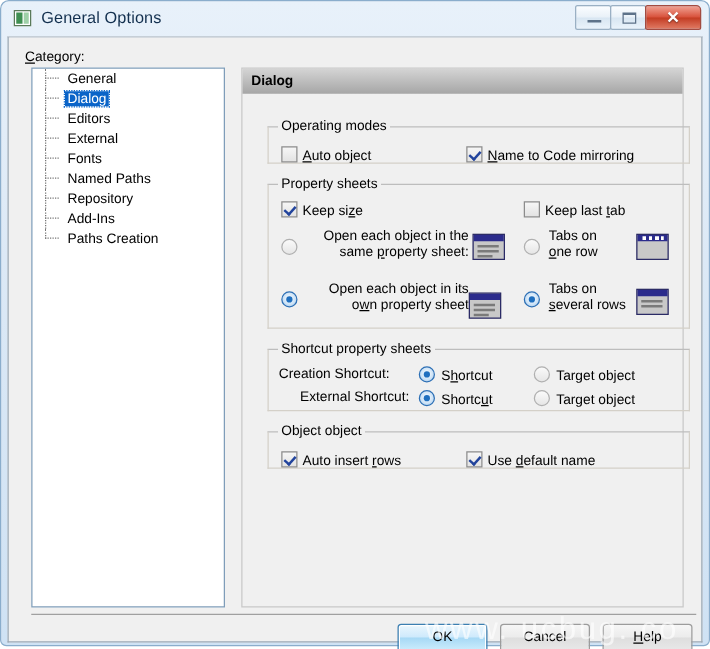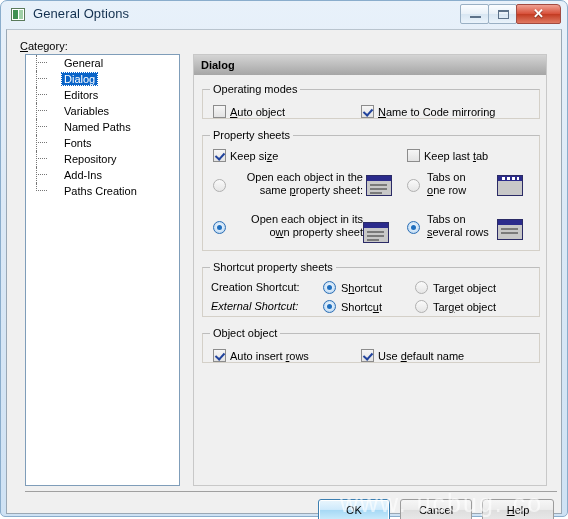--- a/index.html
+++ b/index.html
@@ -111,21 +111,21 @@
     position: absolute; left: 18px; top: 24px;
     width: 155px; height: 432px;
     background: #ffffff;
     border: 1px solid #7f9db9;
     box-sizing: border-box;
     overflow: hidden;
   }
   .tree-item {
     position: relative;
     height: 16px; line-height: 16px;
-    padding-left: 36px;
+    padding-left: 26px;
     font-size: 11px;
     white-space: nowrap;
   }
   .tree-item .dots {
     position: absolute; left: 10px; top: 7px;
     width: 11px; height: 1px;
     border-top: 1px dotted #767676;
   }
   .tree-item .vline {
     position: absolute; left: 10px; top: 0;
@@ -151,21 +151,21 @@
     height: 20px; line-height: 20px;
     padding-left: 7px;
     font-weight: bold;
     font-size: 11px;
     color: #000000;
     background: linear-gradient(to bottom, #d4d4d4 0%, #a6a6a6 100%);
   }
 
   fieldset.group {
     position: absolute;
-    margin: 0; padding: 0;
+    margin: 12px; padding: 0;
     border: 1px solid #d4d0c8;
     border-top: 1px solid #bdbdbd;
     background: transparent;
     box-sizing: border-box;
   }
   fieldset.group > legend {
     margin-left: 7px;
     padding: 0 3px;
     font-size: 11px;
   }
@@ -329,31 +329,31 @@
           <span class="lbl">Dialog</span>
         </div>
         <div class="tree-item">
           <span class="vline"></span>
           <span class="dots"></span>
           <span class="lbl">Editors</span>
         </div>
         <div class="tree-item">
           <span class="vline"></span>
           <span class="dots"></span>
-          <span class="lbl">Variables</span>
+          <span class="lbl">External</span>
+        </div>
+        <div class="tree-item">
+          <span class="vline"></span>
+          <span class="dots"></span>
+          <span class="lbl">Fonts</span>
         </div>
         <div class="tree-item">
           <span class="vline"></span>
           <span class="dots"></span>
           <span class="lbl">Named Paths</span>
-        </div>
-        <div class="tree-item">
-          <span class="vline"></span>
-          <span class="dots"></span>
-          <span class="lbl">Fonts</span>
         </div>
         <div class="tree-item">
           <span class="vline"></span>
           <span class="dots"></span>
           <span class="lbl">Repository</span>
         </div>
         <div class="tree-item">
           <span class="vline"></span>
           <span class="dots"></span>
           <span class="lbl">Add-Ins</span>
@@ -434,21 +434,21 @@
           <legend>Shortcut property sheets</legend>
 
           <div class="row" style="left:8px; top:8px;">Creation Shortcut:</div>
           <div class="row opt" style="left:120px; top:8px;">
             <span class="rb selected"></span><span>S<u>h</u>ortcut</span>
           </div>
           <div class="row opt" style="left:212px; top:8px;">
             <span class="rb"></span><span>Tar<u>g</u>et object</span>
           </div>
 
-          <div class="row" style="left:8px; top:27px;font-style:italic;">External Shortcut:</div>
+          <div class="row" style="left:25px; top:27px;">External Shortcut:</div>
           <div class="row opt" style="left:120px; top:27px;">
             <span class="rb selected"></span><span>Shortc<u>u</u>t</span>
           </div>
           <div class="row opt" style="left:212px; top:27px;">
             <span class="rb"></span><span>Tar<u>g</u>et object</span>
           </div>
         </fieldset>
 
         <fieldset class="group g-objlists">
           <legend>Object object</legend>

